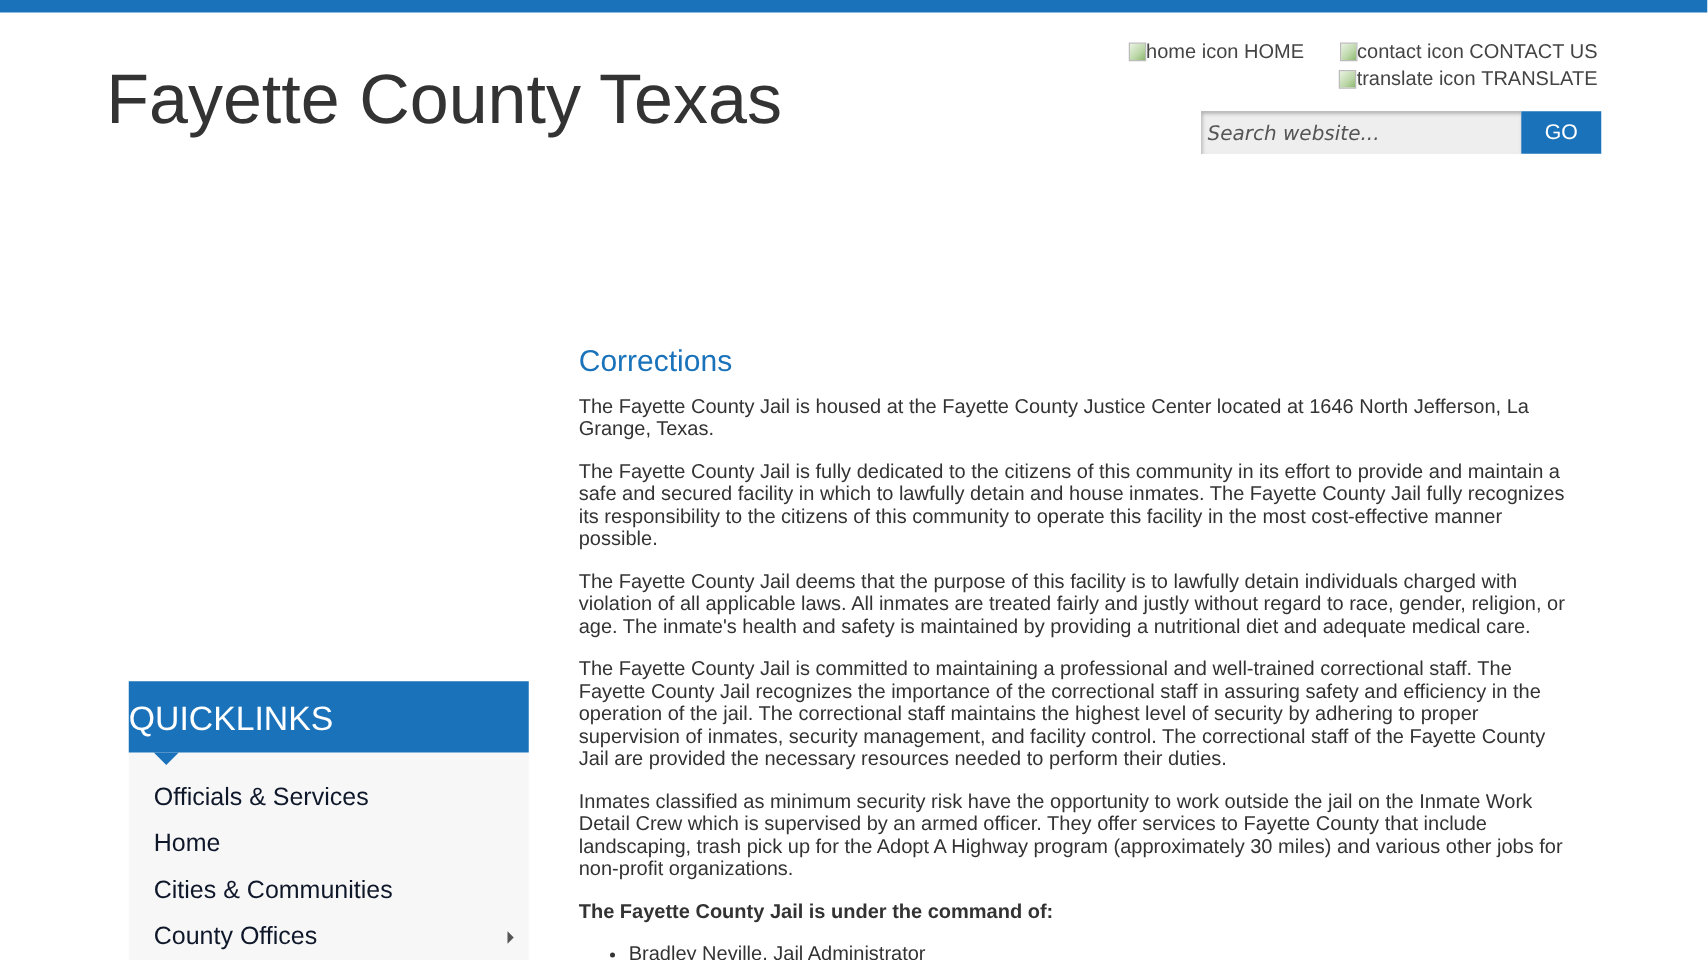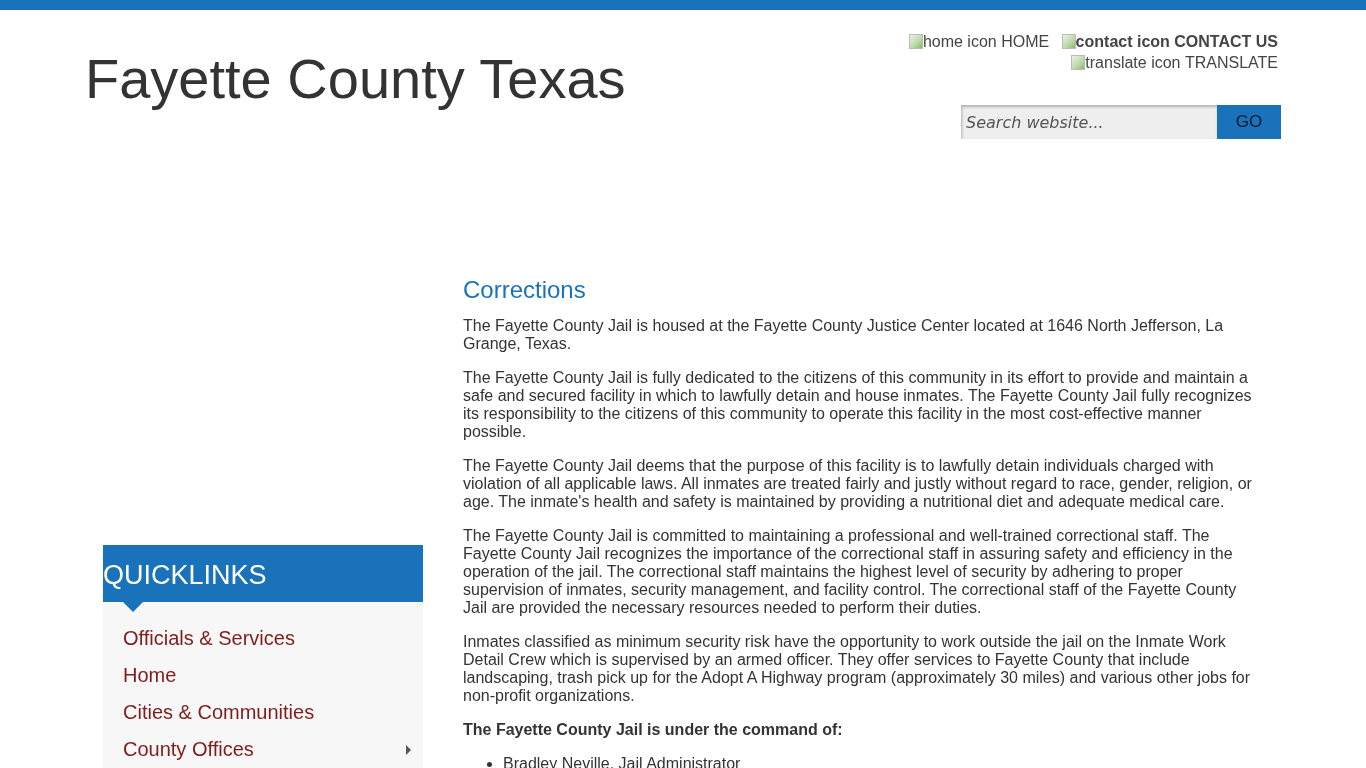--- a/index.html
+++ b/index.html
@@ -6,41 +6,41 @@
     html, body { width: 1366px; height: 768px; overflow: hidden; background: #ffffff; }
     body { font-family: "Liberation Sans", sans-serif; color: #333333; position: relative; }
 
     .top-bar { position: absolute; left: 0; top: 0; width: 1366px; height: 10px; background: #1a73ba; }
 
     .site-title { position: absolute; left: 85px; top: 46px; font-size: 56px; color: #333333; font-weight: normal; letter-spacing: 0; white-space: nowrap; }
 
     .utility-links { position: absolute; right: 88px; top: 32px; text-align: right; font-size: 16px; color: #444; line-height: 19px; }
     .utility-links .row { white-space: nowrap; }
     .util-link { display: inline-flex; align-items: center; color: #444; text-decoration: none; cursor: pointer; }
-    .util-link + .util-link { margin-left: 8px; font-weight: bold; }
+    .util-link + .util-link { margin-left: 24px; }
     .broken-img { display: inline-block; width: 14px; height: 15px; border: 1px solid #bbb; background: linear-gradient(135deg, #e9f3e2 0%, #bcd7a8 60%, #8bb86d 100%); margin-right: 0px; vertical-align: middle; position: relative; top: 0px; }
 
-    .search { position: absolute; left: 961px; top: 89px; width: 320px; height: 34px; display: flex; margin-top: 16px; }
+    .search { position: absolute; left: 961px; top: 89px; width: 320px; height: 34px; display: flex; }
     .search input { width: 256px; height: 34px; border: none; background: #eeeeee; box-shadow: inset 1px 2px 3px rgba(0,0,0,0.25); padding: 0 5px; font-size: 16px; font-style: italic; color: #444; font-family: "DejaVu Sans", sans-serif; }
     .search input::placeholder { color: #555; font-style: italic; }
-    .search button { width: 64px; height: 34px; border: none; background: #1a73ba; color: #0f172a; font-size: 17px; font-family: "Liberation Sans", sans-serif; cursor: pointer; }
+    .search button { width: 64px; height: 34px; border: none; background: #1a73ba; color: #ffffff; font-size: 17px; font-family: "Liberation Sans", sans-serif; cursor: pointer; }
 
     .content { position: absolute; left: 463px; top: 277px; width: 790px; font-size: 16px; line-height: 18px; color: #333333; }
     .content h2 { font-size: 24px; font-weight: normal; color: #1a73ba; line-height: 26px; }
     .content p { margin-bottom: 16px; }
     .content p.first { margin-top: 14px; }
     .content .bold { font-weight: bold; margin-bottom: 16px; }
     .content ul { margin-left: 40px; list-style: disc; }
     .content li { line-height: 18px; }
 
     .quicklinks { position: absolute; left: 103px; top: 545px; width: 320px; }
     .ql-header { height: 57px; background: #1a73ba; color: #ffffff; font-size: 27px; text-align: left; line-height: 60px; position: relative; }
     .ql-header::after { content: ""; position: absolute; left: 20px; bottom: -10px; border-left: 10px solid transparent; border-right: 10px solid transparent; border-top: 10px solid #1a73ba; }
     .ql-list { background: #f7f7f7; padding-top: 18px; height: 180px; }
-    .ql-item { display: flex; align-items: center; justify-content: space-between; height: 37px; padding: 0 12px 0 20px; font-size: 20px; color: #7f1d1d; cursor: pointer; }
+    .ql-item { display: flex; align-items: center; justify-content: space-between; height: 37px; padding: 0 12px 0 20px; font-size: 20px; color: #0f172a; cursor: pointer; }
     .ql-arrow { width: 0; height: 0; border-top: 5px solid transparent; border-bottom: 5px solid transparent; border-left: 5px solid #555; }
   </style>
 </head>
 <body>
 
 <div class="top-bar"></div>
 
 <h1 class="site-title">Fayette County Texas</h1>
 
 <nav class="utility-links">

